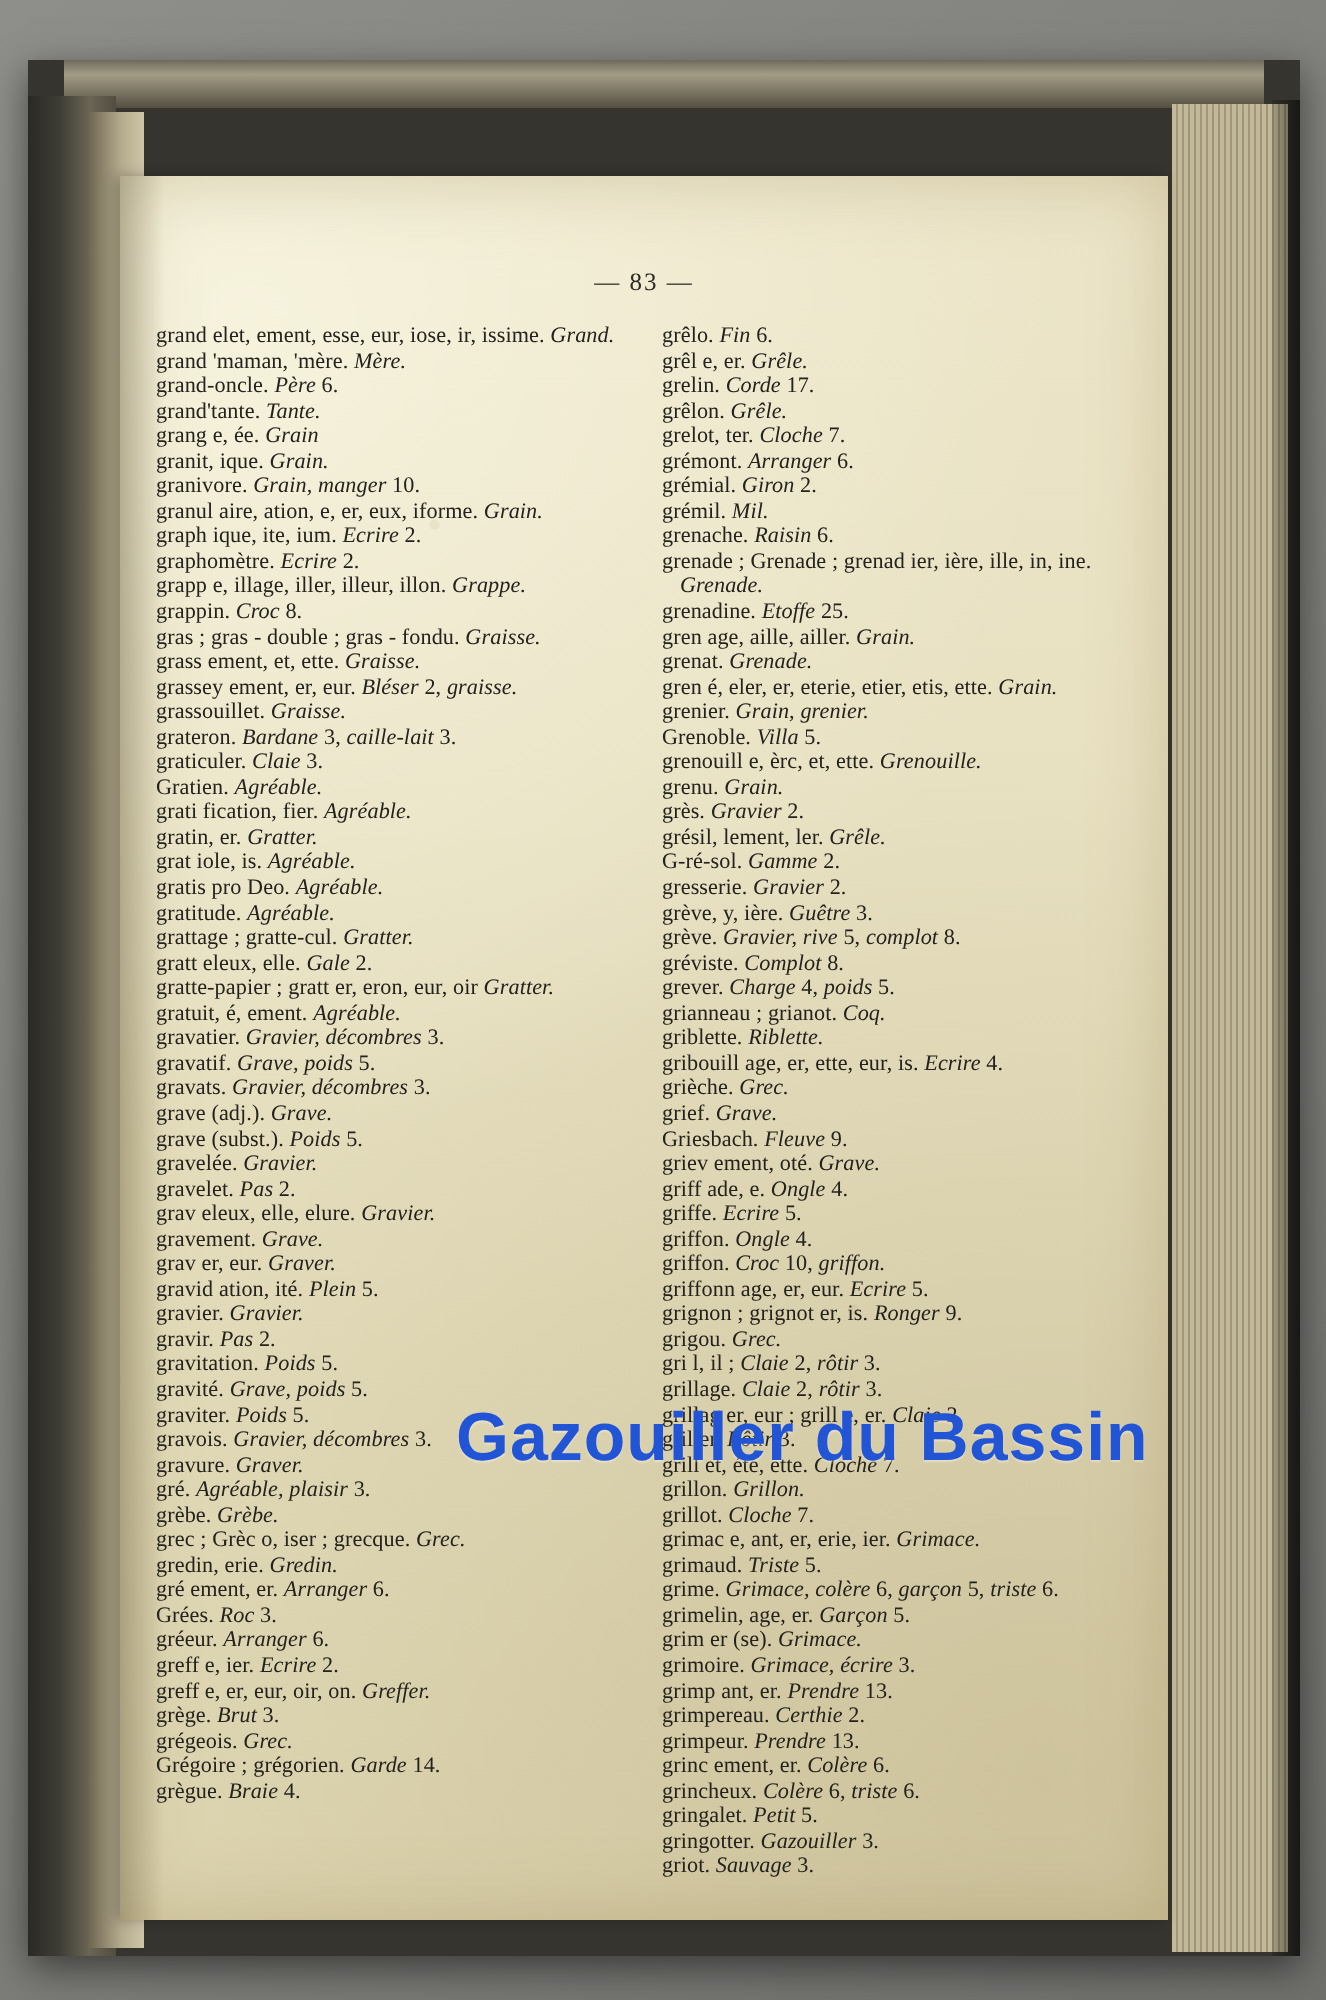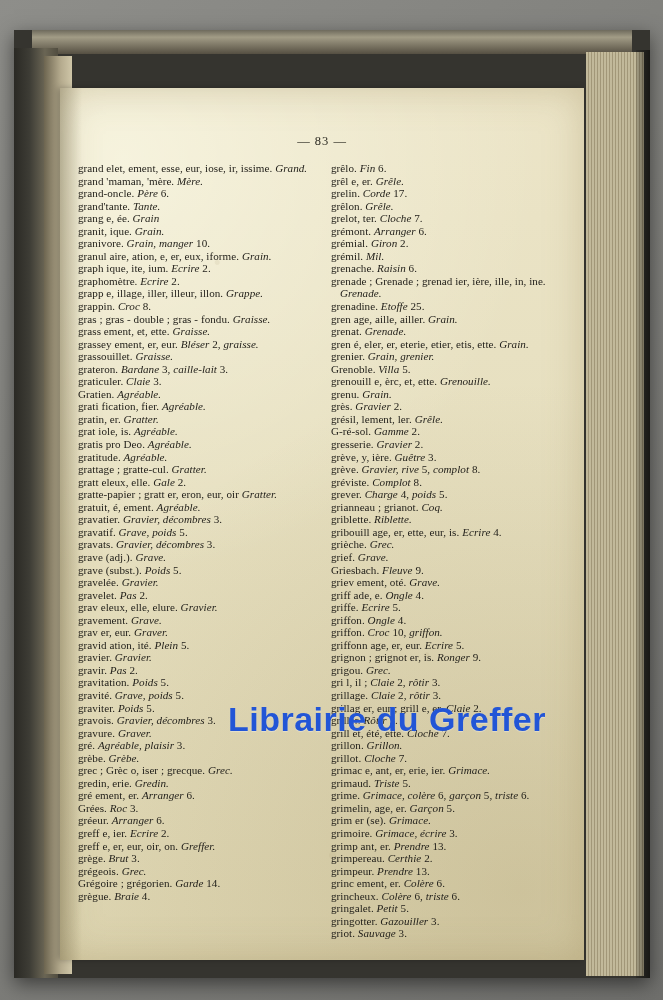--- a/index.html
+++ b/index.html
@@ -292,16 +292,16 @@
             <p class="entry">grimpereau. <i>Certhie</i> 2.</p>
             <p class="entry">grimpeur. <i>Prendre</i> 13.</p>
             <p class="entry">grinc ement, er. <i>Colère</i> 6.</p>
             <p class="entry">grincheux. <i>Colère</i> 6, <i>triste</i> 6.</p>
             <p class="entry">gringalet. <i>Petit</i> 5.</p>
             <p class="entry">gringotter. <i>Gazouiller</i> 3.</p>
             <p class="entry">griot. <i>Sauvage</i> 3.</p>
           </div>
       </div>
       <div class="grain"></div>
-      <div class="watermark">Librairie du Greffer</div>
+      <div class="watermark">Gazouiller du Bassin</div>
     </div>
   </div>
 </div>
 
 </body></html>

